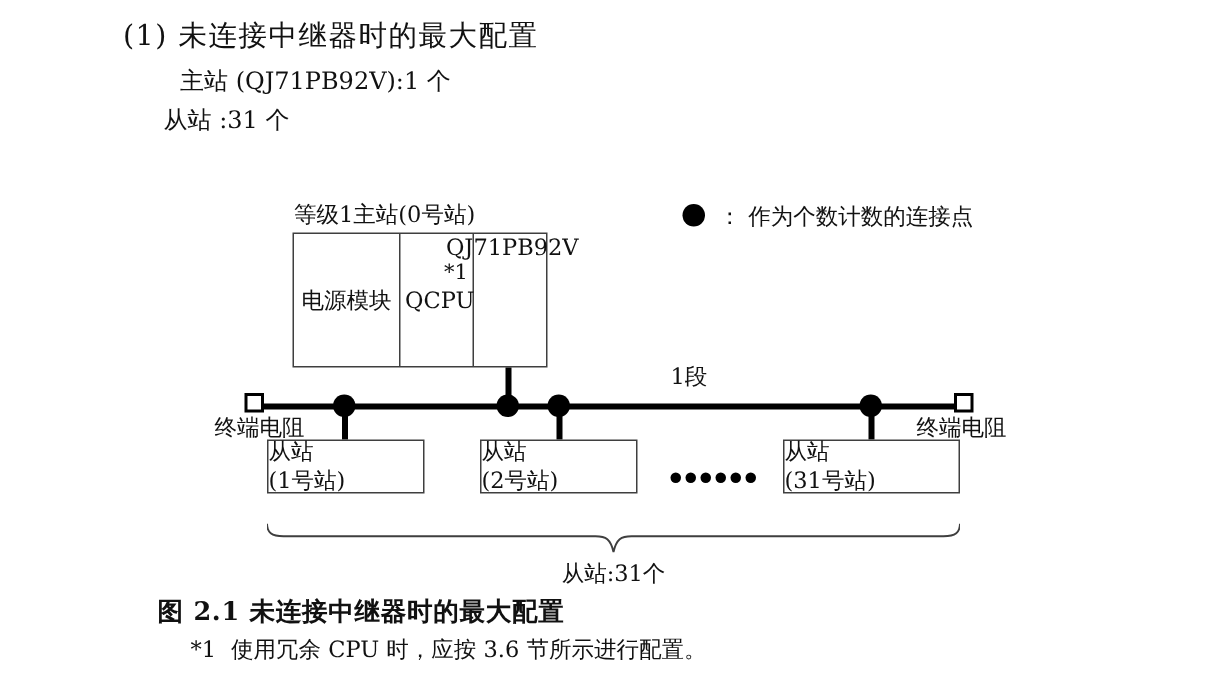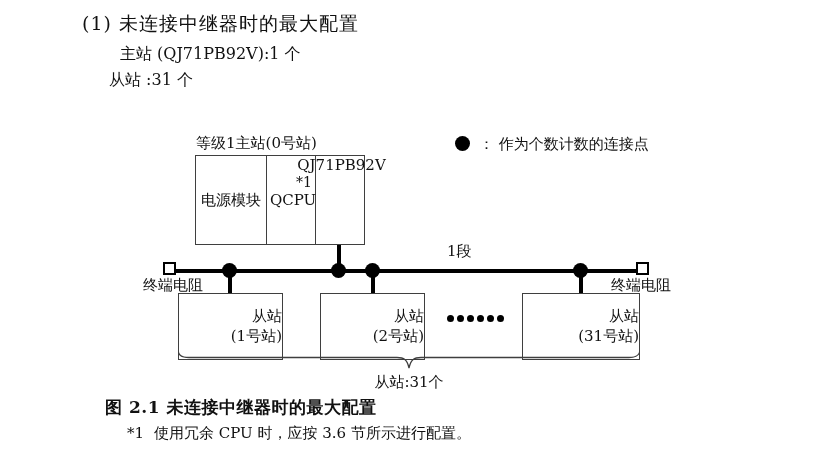--- a/index.html
+++ b/index.html
@@ -48,22 +48,22 @@
   .node3{left:365px;}
   .node4{left:573px;}
   
   .vline{width:4px;background:#000;}
   .drop-master{left:337px;top:245px;height:26px;}
   .drop-s1{left:228px;top:271px;height:23px;}
   .drop-s2{left:371px;top:271px;height:23px;}
   .drop-s3{left:579px;top:271px;height:23px;}
   
   .slave-box{
-    top:293px;height:67px;border:1px solid #3f3f3f;box-sizing:border-box;
-    display:flex;flex-direction:column;align-items:flex-end;justify-content:center;
+    top:293px;height:36px;border:1px solid #3f3f3f;box-sizing:border-box;
+    display:flex;flex-direction:column;align-items:flex-start;justify-content:center;
     font-size:15px;line-height:1.3;background:#fff;
   }
   .slave1{left:178px;width:105px;}
   .slave2{left:320px;width:105px;}
   .slave3{left:522px;width:118px;}
   
   .ellipsis{left:447px;top:315px;display:flex;gap:3px;align-items:center;}
   .ellipsis span{width:7px;height:7px;border-radius:50%;background:#000;display:block;}
   
   .brace{left:178px;top:349px;width:462px;height:21px;}

